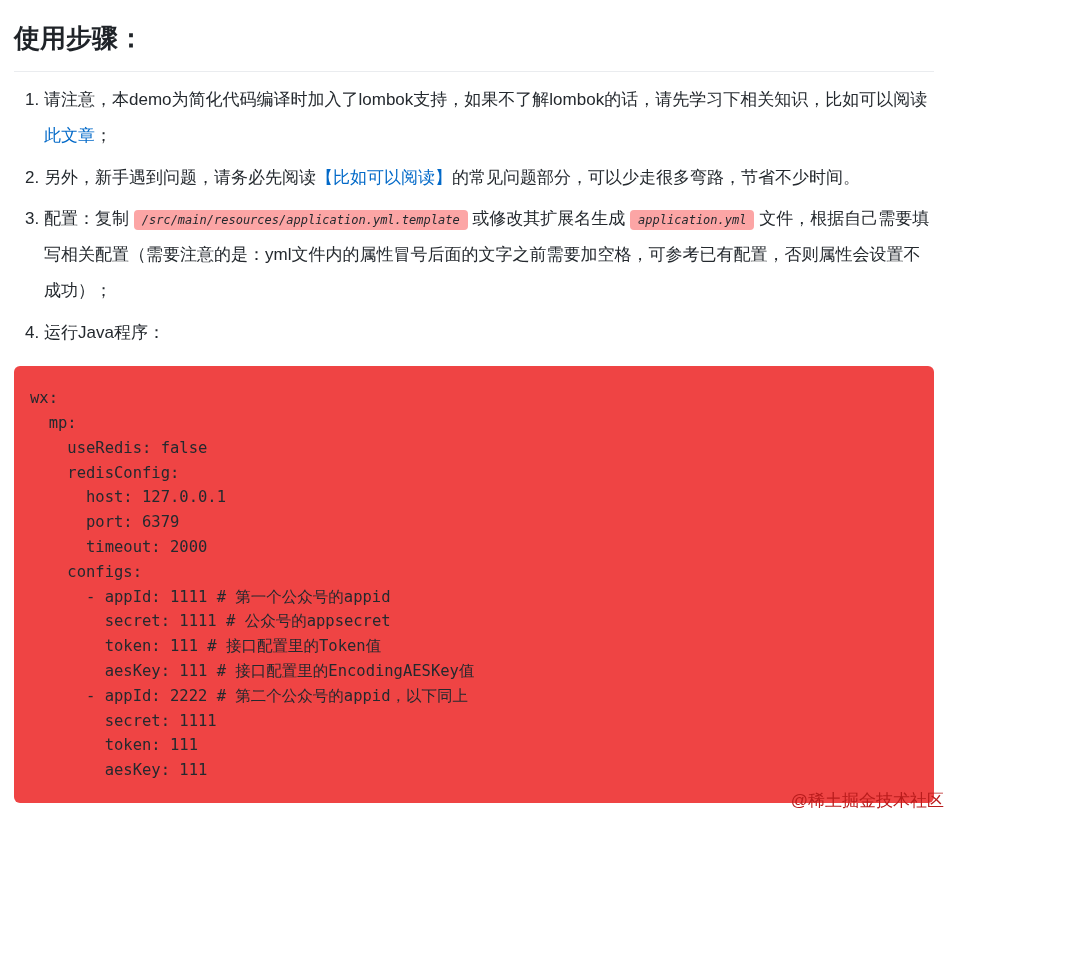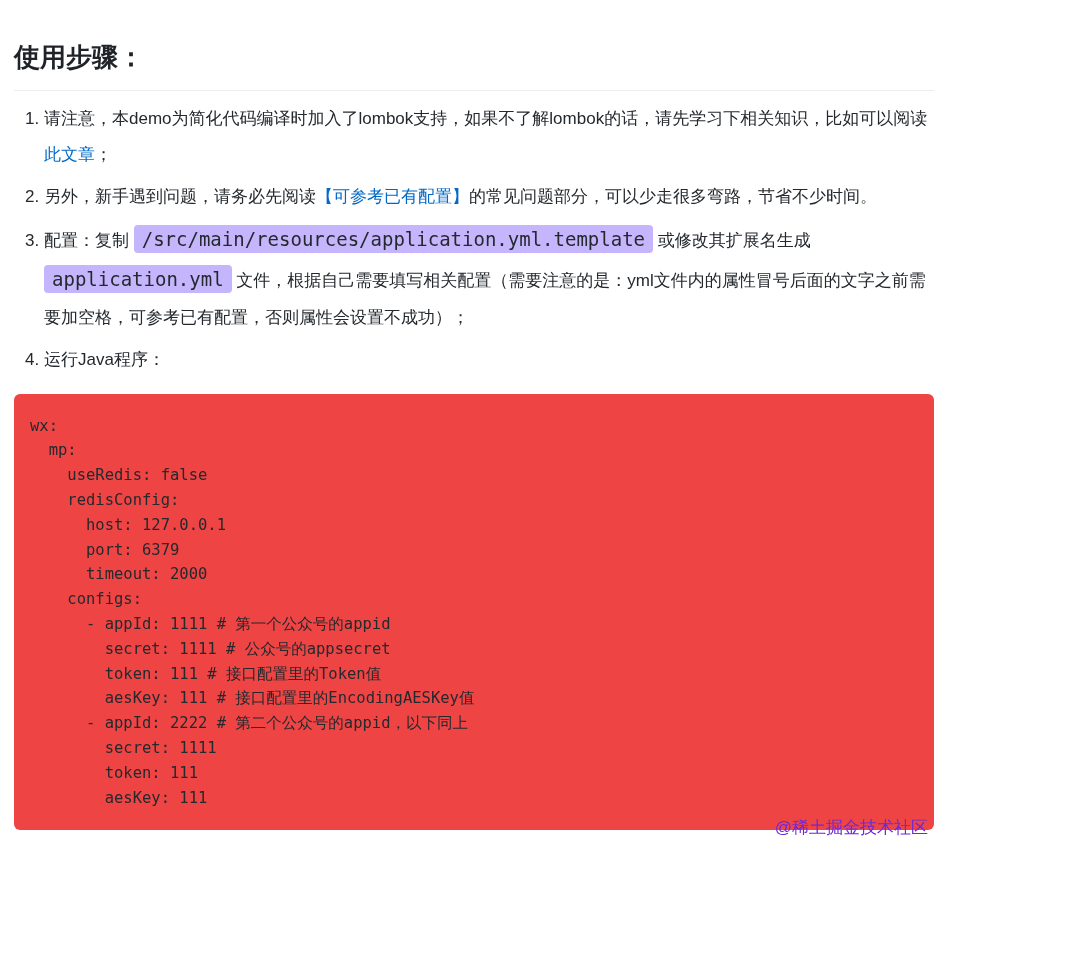--- a/index.html
+++ b/index.html
@@ -7,21 +7,21 @@
     margin: 0;
     padding: 0;
     font-family: -apple-system, BlinkMacSystemFont, "Segoe UI", "PingFang SC", "Hiragino Sans GB", "Microsoft YaHei", sans-serif;
     font-size: 17px;
     line-height: 1.9;
     color: #24292e;
     background: #fff;
   }
   .container {
     width: 948px;
-    padding: 21px 14px 20px 14px;
+    padding: 2px 14px 20px 14px;
     position: relative;
   }
   h2 {
     font-size: 26px;
     font-weight: 700;
     margin: 12px 0 10px 0;
     padding-bottom: 8px;
     border-bottom: 1px solid #eaecef;
     color: #1f2328;
   }
@@ -31,61 +31,62 @@
   }
   ol li {
     margin-bottom: 6px;
     line-height: 2.1;
   }
   a {
     color: #0269c8;
     text-decoration: none;
   }
   code.inline {
-    background: #c4b5fd;
+    background: #fca5a5;
     padding: 3px 8px;
     border-radius: 4px;
     font-family: ui-monospace, SFMono-Regular, "SF Mono", Menlo, Consolas, monospace;
-    font-size: 19px;
+    font-size: 12px;
     color: #24292e;
+    font-style: italic;
   }
   pre.codeblock {
     background: #ef4444;
     padding: 20px 16px;
     border-radius: 6px;
     overflow: auto;
     margin: 16px 0;
     font-family: ui-monospace, SFMono-Regular, "SF Mono", Menlo, Consolas, monospace;
     font-size: 15.5px;
     line-height: 1.6;
     color: #24292e;
     white-space: pre;
   }
   .watermark {
     position: absolute;
-    right: 20px;
+    right: 4px;
     bottom: 22px;
-    color: #6d28d9;
+    color: #b91c1c;
     font-size: 17px;
     pointer-events: none;
   }
 </style>
 </head>
 <body>
 
 <div class="container">
 
   <h2>使用步骤：</h2>
 
   <ol start="1">
     <li>
       <span>请注意，本demo为简化代码编译时加入了lombok支持，如果不了解lombok的话，请先学习下相关知识，比如可以阅读</span><a href="#">此文章</a><span>；</span>
     </li>
     <li>
-      <span>另外，新手遇到问题，请务必先阅读</span><a href="#">【可参考已有配置】</a><span>的常见问题部分，可以少走很多弯路，节省不少时间。</span>
+      <span>另外，新手遇到问题，请务必先阅读</span><a href="#">【比如可以阅读】</a><span>的常见问题部分，可以少走很多弯路，节省不少时间。</span>
     </li>
     <li>
       <span>配置：复制 </span><code class="inline">/src/main/resources/application.yml.template</code><span> 或修改其扩展名生成 </span><code class="inline">application.yml</code><span> 文件，根据自己需要填写相关配置（需要注意的是：yml文件内的属性冒号后面的文字之前需要加空格，可参考已有配置，否则属性会设置不成功）；</span>
     </li>
     <li>运行Java程序：</li>
   </ol>
 
   <pre class="codeblock">wx:
   mp:
     useRedis: false

